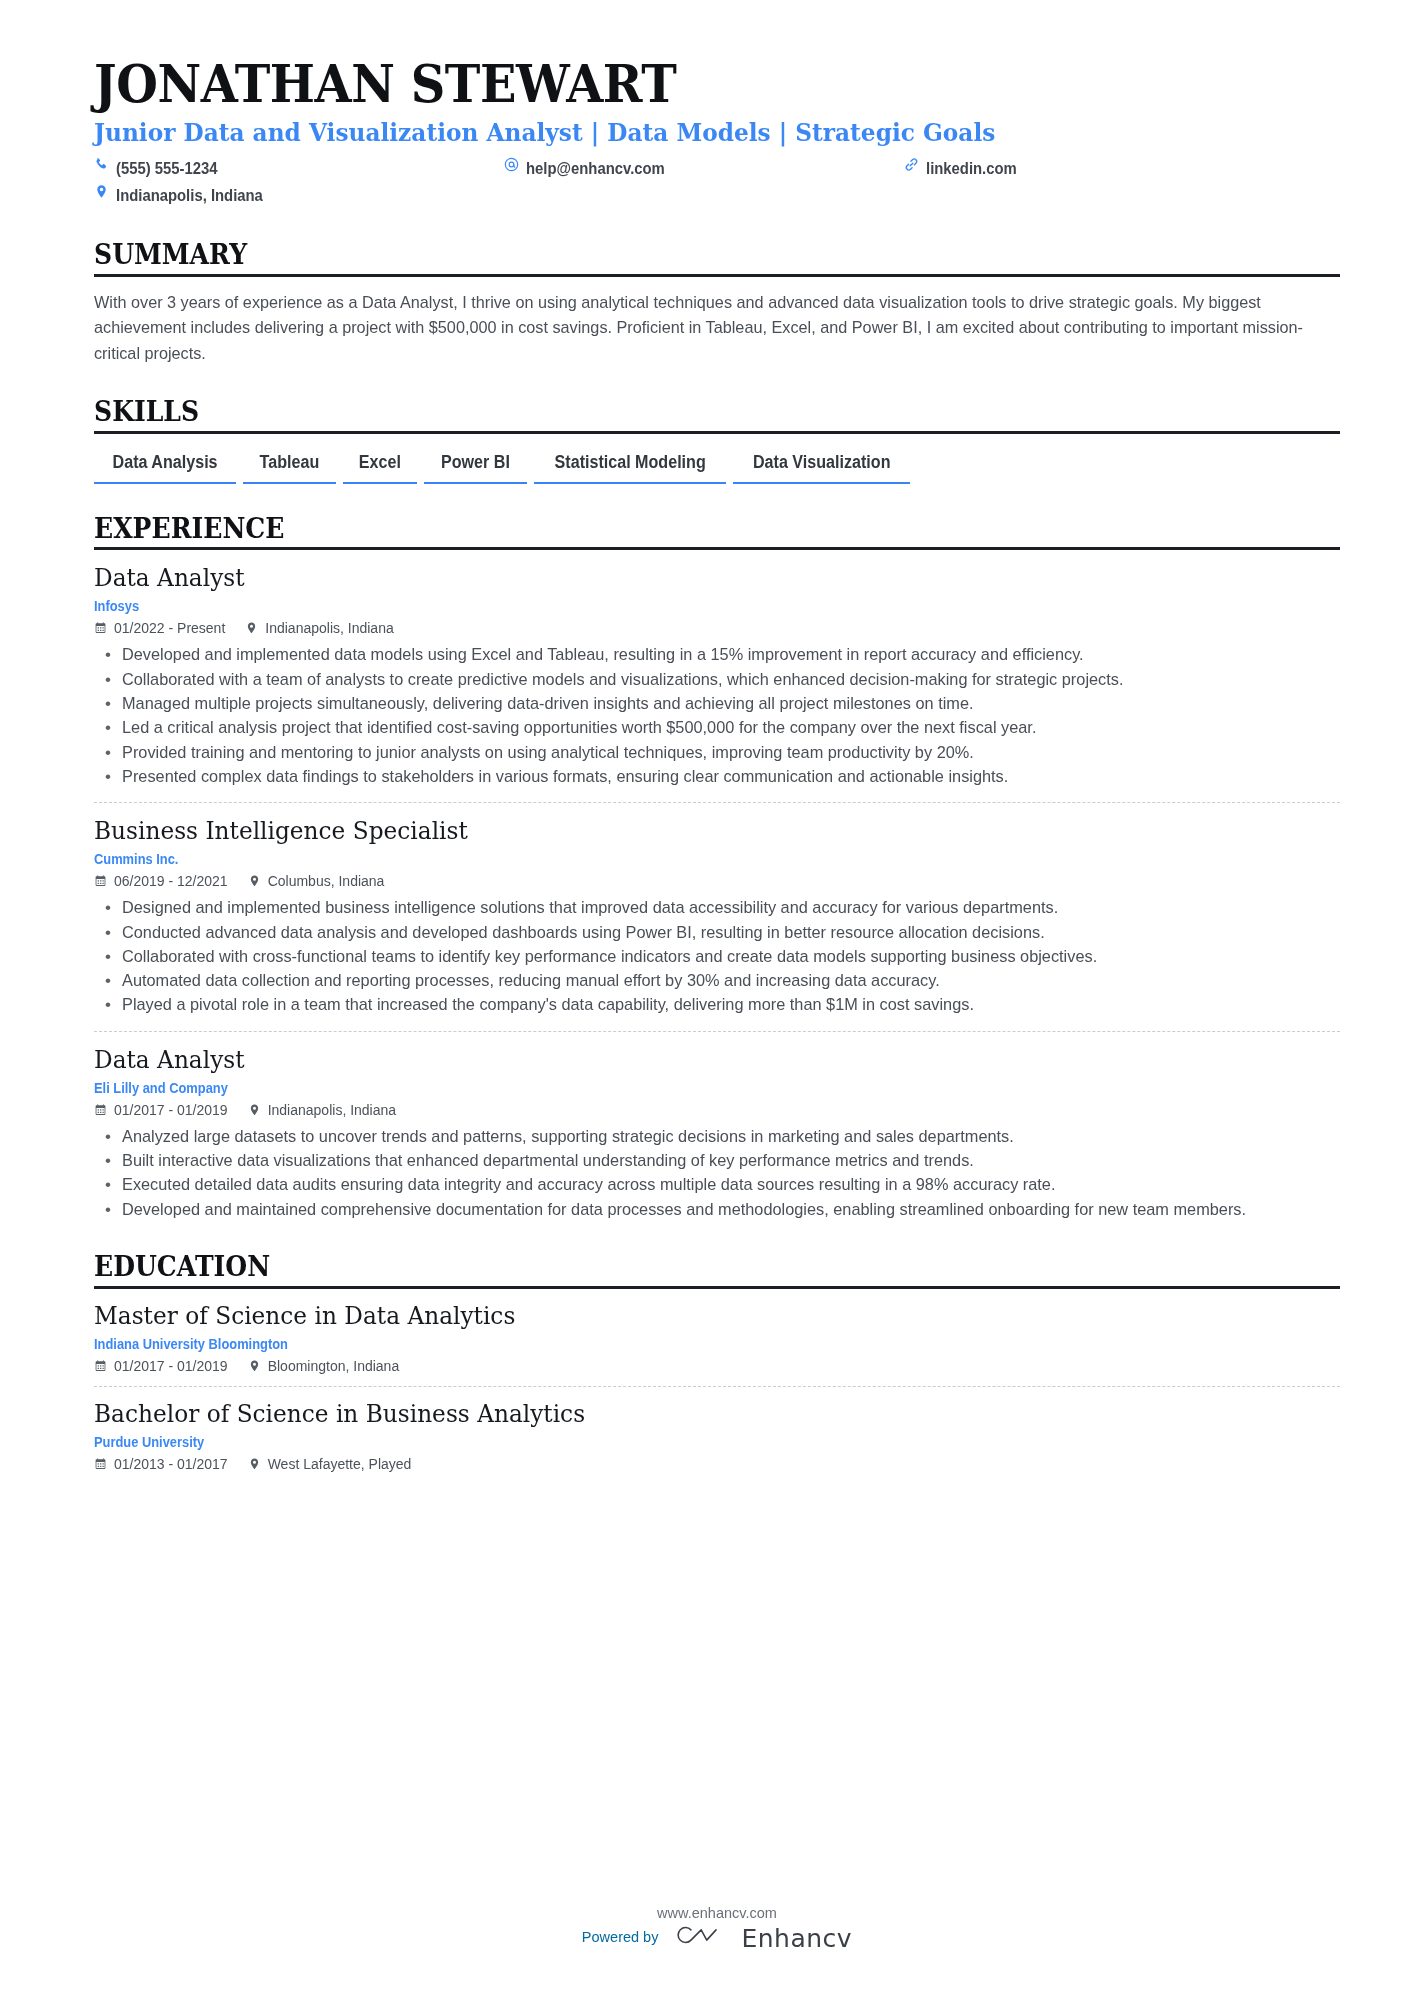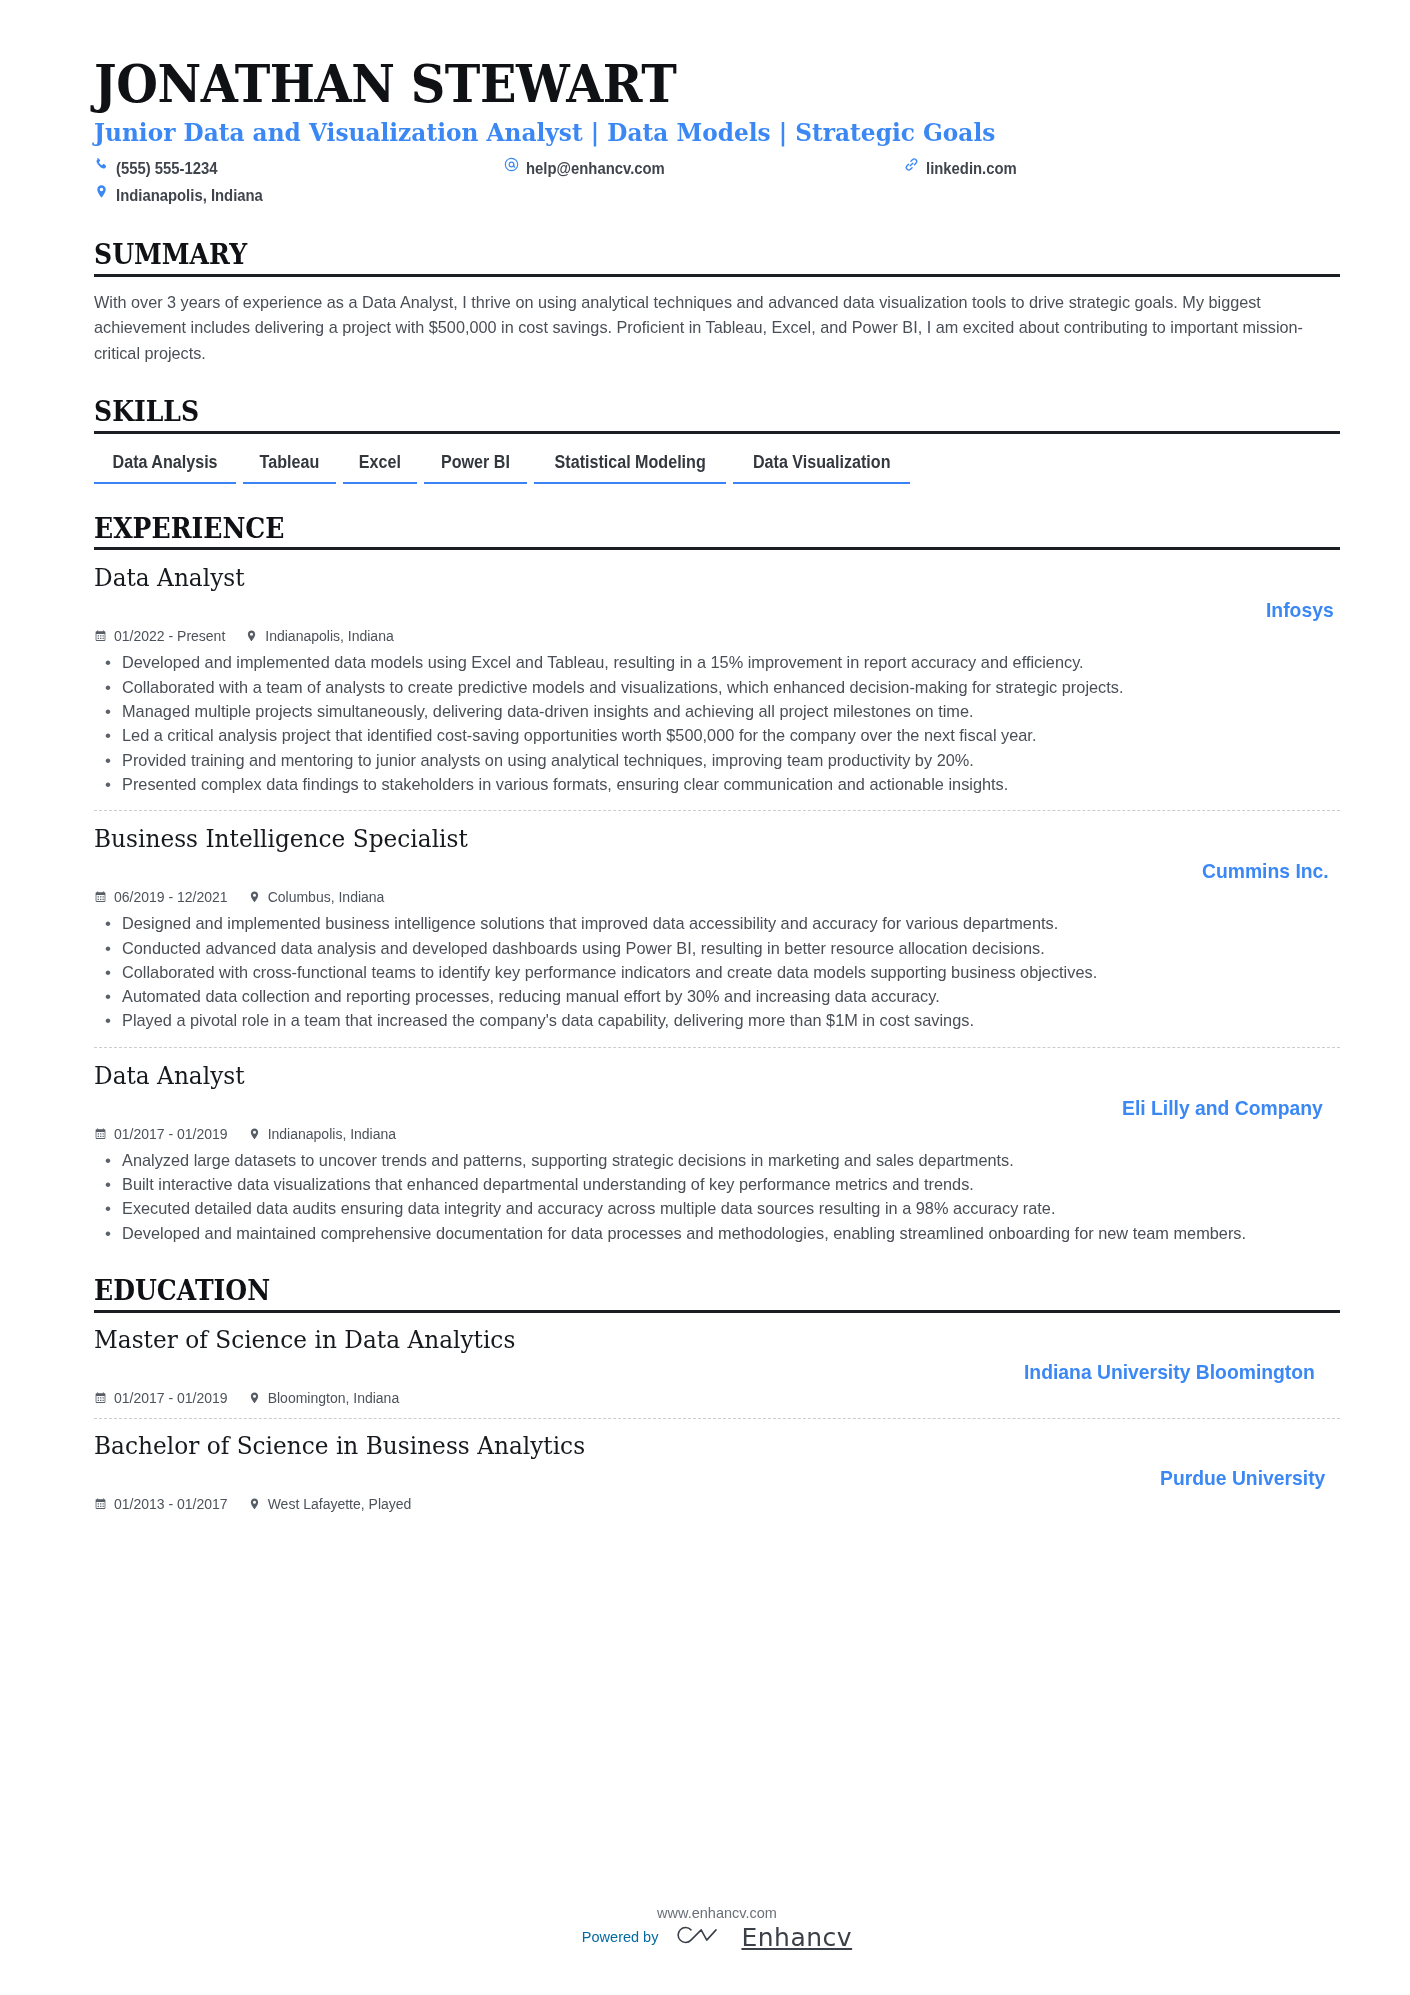--- a/index.html
+++ b/index.html
@@ -123,24 +123,23 @@
     font-weight:400;
     font-size:25px;
     line-height:1.2;
     color:#16191d;
     transform:scaleX(0.93);
     transform-origin:left center;
     display:inline-block;
   }
   .entry-org {
     margin-top:5px;
-    font-size:21px;
+    font-size:14px;
     font-weight:700;
     color:#3b88f5;
-    text-align:right;
   }
   .entry-org span { display:inline-block; transform:scaleX(0.92); transform-origin:left center; }
   .entry-meta {
     margin-top:6px;
     display:flex;
     align-items:center;
     gap:20px;
     font-size:14px;
     color:#4c525a;
   }
@@ -177,21 +176,21 @@
     right:82px;
     bottom:42px;
     display:flex;
     align-items:center;
     justify-content:space-between;
     flex-direction:column;
   }
   .footer-url { font-size:14.5px; color:#6a7078; }
   .footer-right { display:flex; align-items:center; gap:13px; }
   .powered { font-size:14.5px; color:#0369a1; }
-  .brandmark { display:flex; align-items:center; gap:18px; color:#3b4048;text-decoration:underline; }
+  .brandmark { display:flex; align-items:flex-end; gap:18px; color:#3b4048; }
   .brandname { font-size:25px; color:#3b4048; letter-spacing:0.5px; font-family:"DejaVu Sans", sans-serif; }
 </style>
 </head>
 <body>
 
 <div class="page">
 
   <div>
     <div class="name">JONATHAN STEWART</div>
     <div class="headline">Junior Data and Visualization Analyst | Data Models | Strategic Goals</div>

